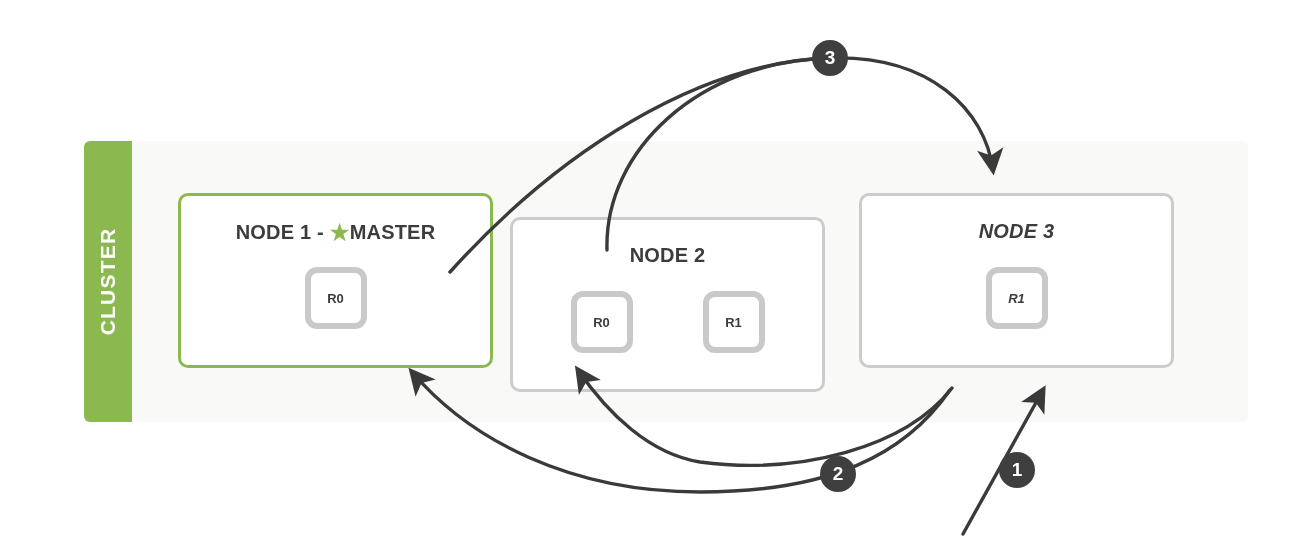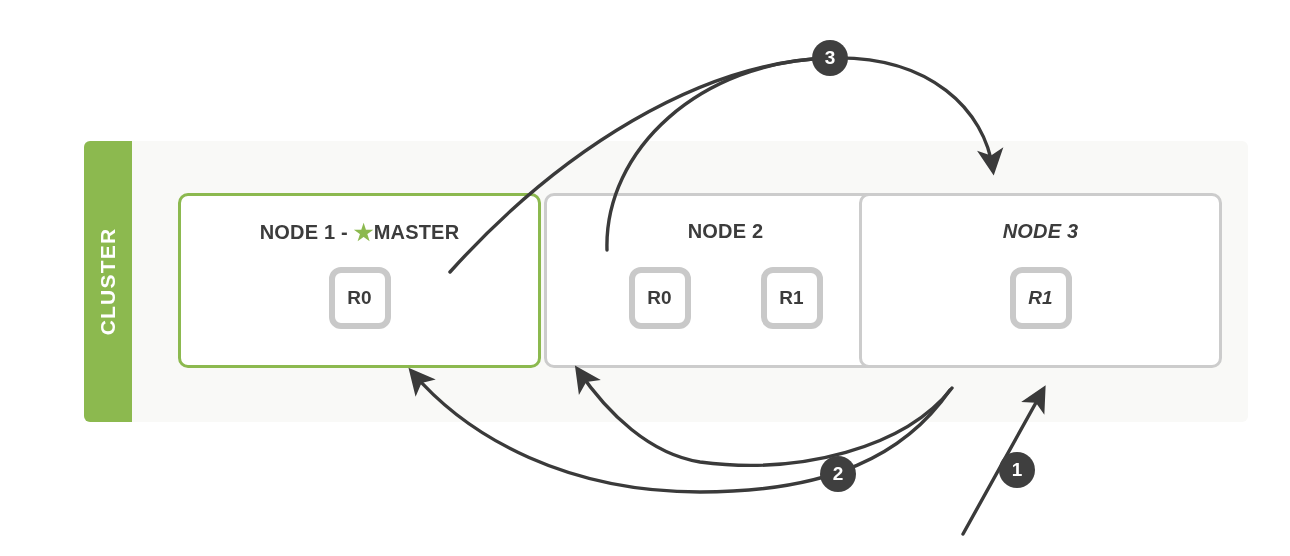--- a/index.html
+++ b/index.html
@@ -49,21 +49,21 @@
     color: #ffffff;
     font-size: 21px;
     font-weight: bold;
     letter-spacing: 1.2px;
   }
 
   
   .node {
     position: absolute;
     top: 193px;
-    width: 363px;
+    width: 315px;
     height: 175px;
     background: #ffffff;
     border: 3px solid #cccccc;
     border-radius: 10px;
     box-sizing: border-box;
   }
   .node.is-master {
     border-color: #8cb94f;
   }
   .node-title {
@@ -97,21 +97,21 @@
   .shard {
     width: 62px;
     height: 62px;
     box-sizing: border-box;
     border: 6px solid #c9c9c9;
     border-radius: 12px;
     background: #ffffff;
     display: flex;
     align-items: center;
     justify-content: center;
-    font-size: 19px;
+    font-size: 13px;
     font-weight: bold;
     color: #3c3c3c;
   }
   .shard.primary {
     border-color: #8cb94f;
   }
 
   
   .arrows {
     position: absolute;
@@ -150,21 +150,21 @@
     <div class="cluster-band-label">CLUSTER</div>
   </div>
 
   <div class="node is-master" style="left:178px;">
     <div class="node-title"><span>NODE 1 - </span><span class="master-star">★</span><span>MASTER</span></div>
     <div class="shards">
       <div class="shard">R0</div>
     </div>
   </div>
 
-  <div class="node" style="left:544px;">
+  <div class="node" style="left:510px;margin-top:24px;">
     <div class="node-title"><span>NODE 2</span></div>
     <div class="shards">
       <div class="shard">R0</div>
       <div class="shard">R1</div>
     </div>
   </div>
 
   <div class="node" style="left:859px;font-style:italic;">
     <div class="node-title"><span>NODE 3</span></div>
     <div class="shards">

